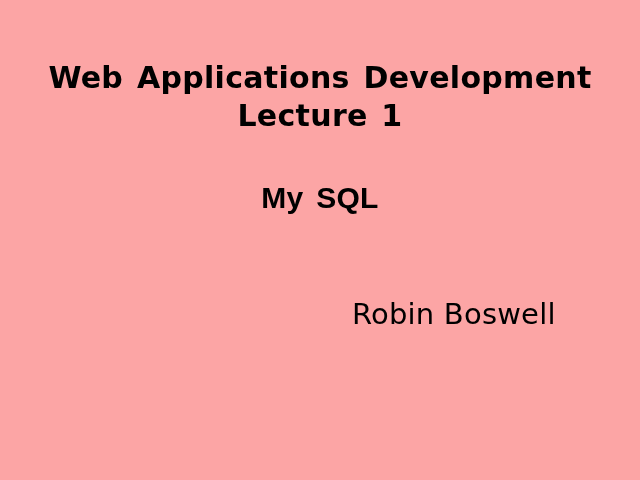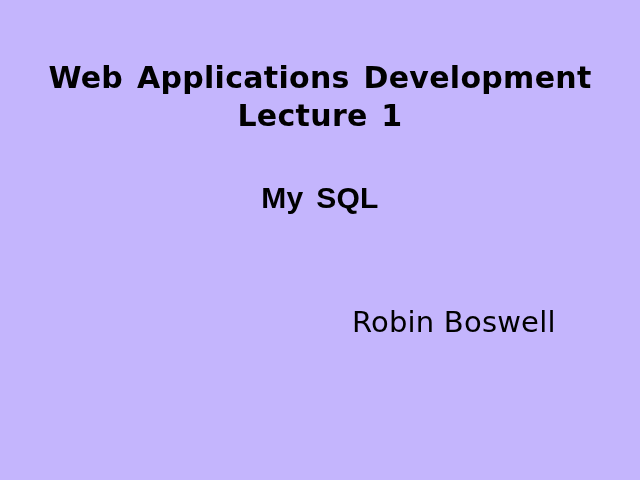--- a/index.html
+++ b/index.html
@@ -55,34 +55,34 @@
     font-size: 30px;
     line-height: 36px;
     letter-spacing: 0.3px;
     word-spacing: 4px;
     white-space: nowrap;
   }
   
   #author-line {
     position: absolute;
     left: 352px;
-    top: 304px;
+    top: 296px;
     color: #000000;
     font-family: "DejaVu Sans", sans-serif;
     font-weight: normal;
     font-size: 29px;
     line-height: 36px;
     letter-spacing: 0.2px;
     white-space: nowrap;
   }
 </style>
 </head>
 <body>
 
-<div id="slide" style="background: #c4b5fd;">
+<div id="slide" style="background: #fca5a5;">
 
   <div id="title-block">
     <span id="title-line-1">Web Applications Development</span>
     <span id="title-line-2">Lecture 1</span>
   </div>
 
   <div id="subtitle-line">My SQL</div>
 
   <div id="author-line">Robin Boswell</div>
 

